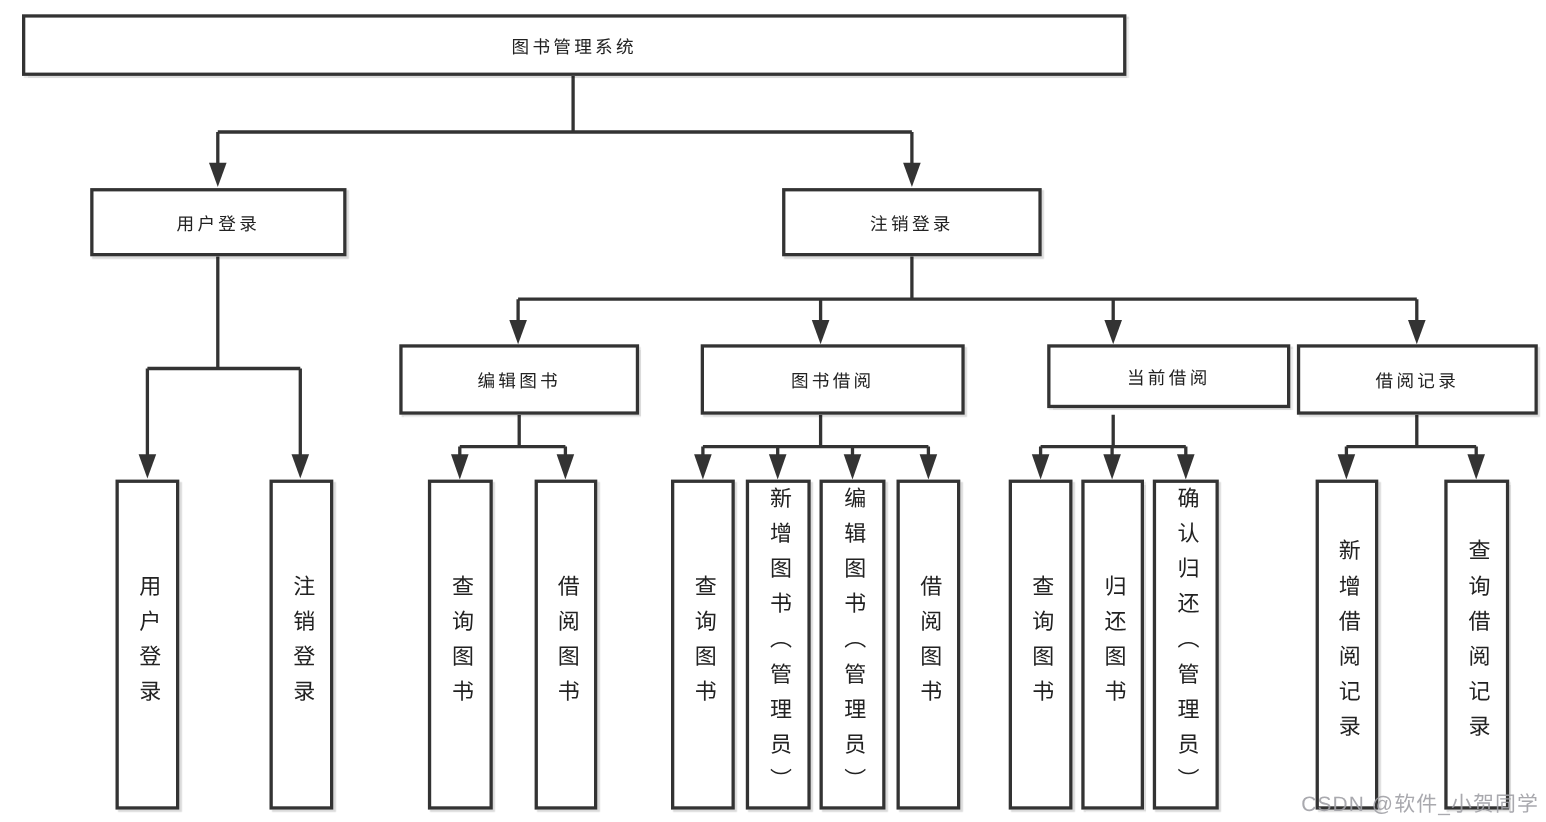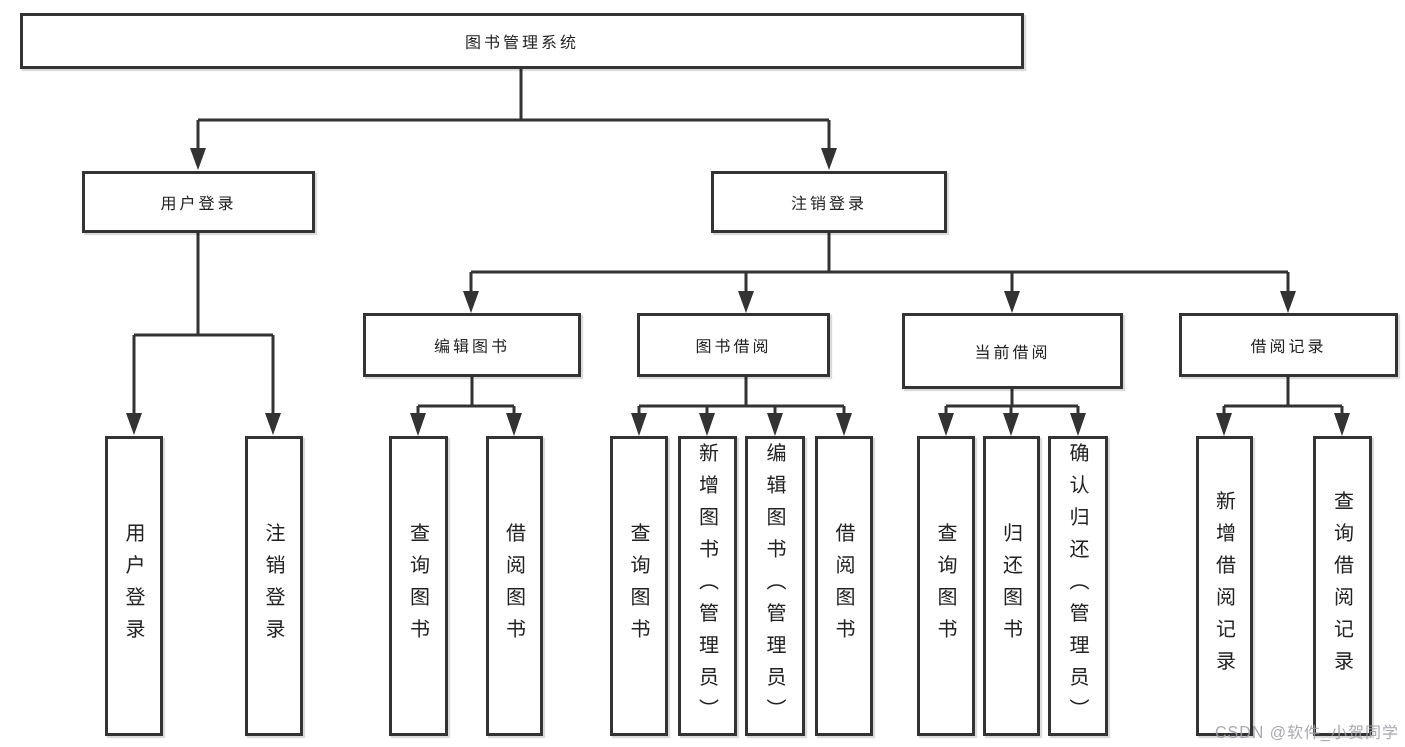--- a/index.html
+++ b/index.html
@@ -45,21 +45,21 @@
     writing-mode:vertical-rl;
     text-orientation:mixed;
     font-size:20px;
     letter-spacing:12px;
     color:var(--text);
     line-height:1;
   }
   .watermark{
     position:absolute;
     right:6px;bottom:4px;
-    font-size:16px;
+    font-size:19px;
     letter-spacing:1px;
     color:var(--wm);
     opacity:0.9;
     white-space:nowrap;
   }
 </style>
 </head>
 <body>
 
 <div class="stage">
@@ -121,24 +121,24 @@
   <div class="box" style="left:82px;top:171px;width:233px;height:62px;">
     <span>用户登录</span>
   </div>
   <div class="box" style="left:711px;top:171px;width:236px;height:62px;">
     <span>注销登录</span>
   </div>
 
   <div class="box" style="left:363px;top:313px;width:218px;height:64px;">
     <span>编辑图书</span>
   </div>
-  <div class="box" style="left:637px;top:313px;width:193px;height:64px;">
+  <div class="box" style="left:637px;top:313px;width:240px;height:64px;">
     <span>图书借阅</span>
   </div>
-  <div class="box" style="left:902px;top:313px;width:221px;height:76px;text-align:center;">
+  <div class="box" style="left:952px;top:313px;width:221px;height:58px;text-align:center;">
     <span>当前借阅</span>
   </div>
   <div class="box" style="left:1179px;top:313px;width:219px;height:64px;align-items:center;">
     <span>借阅记录</span>
   </div>
 
   <div class="tbox" style="left:105px;width:58px;">
     <span class="vtext">用户登录</span>
   </div>
   <div class="tbox" style="left:245px;width:58px;">

